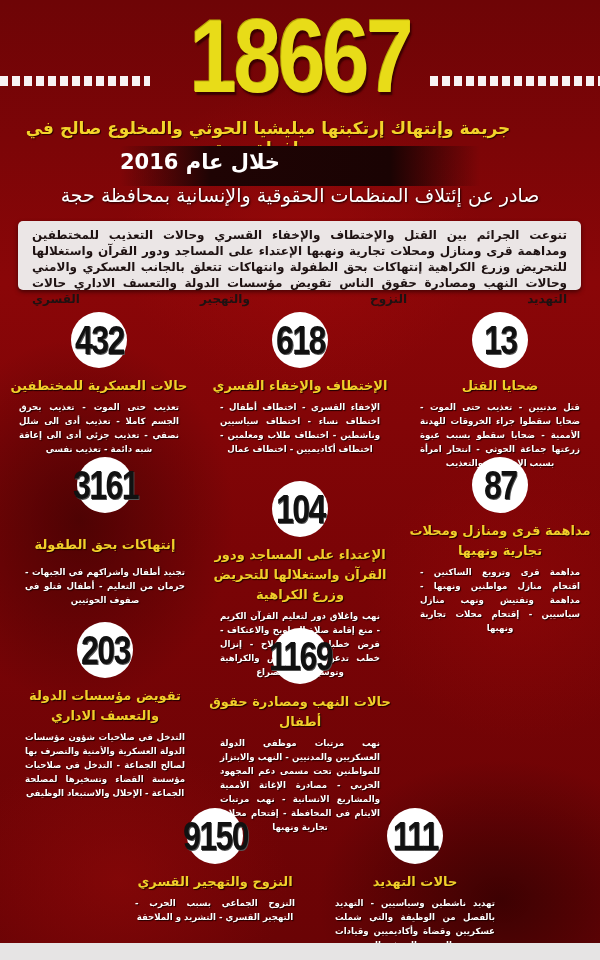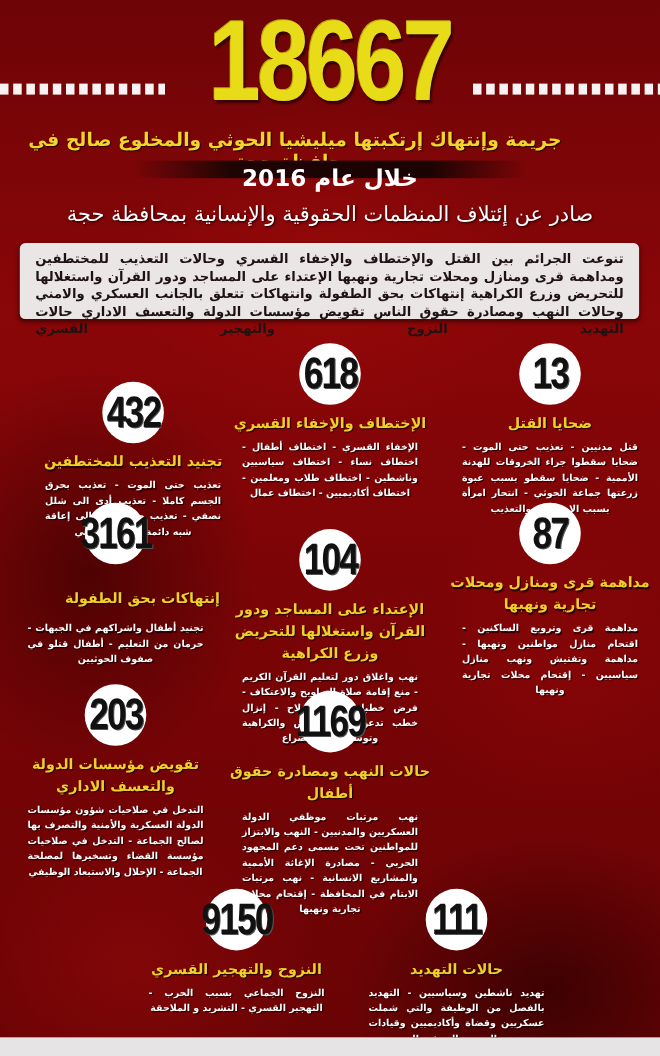--- a/index.html
+++ b/index.html
@@ -40,23 +40,23 @@
     text-shadow: 2px 3px 2px #3a0000, -1px -1px 0 #b8a808;
     line-height: 1.2;
   }
   .subtitle-yellow {
     position: absolute; top: 118px; left: 0; width: 536px;
     text-align: center; direction: rtl;
     color: #f3d42a; font-weight: bold; font-size: 17px;
     text-shadow: 1px 1px 1px #2a0000;
   }
   .year-banner {
-    position: absolute; top: 146px; left: 120px; width: 360px; height: 16px;
+    position: absolute; top: 146px; left: 120px; width: 360px; height: 40px;
     background: linear-gradient(90deg, rgba(40,0,0,0) 0%, #1f0404 25%, #1a0303 75%, rgba(40,0,0,0) 100%);
-    text-align: center; direction: rtl;
+    text-align: left; direction: rtl;
     color: #ffffff; font-weight: bold; font-size: 21px; line-height: 32px;
   }
   .issuer {
     position: absolute; top: 184px; left: 0; width: 600px;
     text-align: center; direction: rtl;
     color: #ffffff; font-size: 19px;
     text-shadow: 1px 1px 2px #200000;
   }
   .intro-box {
     position: absolute; top: 221px; left: 18px; width: 563px; height: 69px;
@@ -118,25 +118,25 @@
     <div class="stat-title">ضحايا القتل</div>
     <div class="stat-desc">قتل مدنيين - تعذيب حتى الموت - ضحايا سقطوا جراء الخروقات للهدنة الأممية - ضحايا سقطو بسبب عبوة زرعتها جماعة الحوثي - انتحار امرأة بسبب الإختطاف والتعذيب</div>
   </div>
   <div class="stat" style="left:205px; top:312px;">
     <div class="circle">
         <span>618</span>
       </div>
     <div class="stat-title">الإختطاف والإخفاء القسري</div>
     <div class="stat-desc">الإخفاء القسري - اختطاف أطفال - اختطاف نساء - اختطاف سياسيين وناشطين - اختطاف طلاب ومعلمين - اختطاف أكاديميين - اختطاف عمال</div>
   </div>
-  <div class="stat" style="left:26px; top:312px;margin-top:35px;">
+  <div class="stat" style="left:4px; top:312px;">
     <div class="circle">
         <span>432</span>
       </div>
-    <div class="stat-title">تجنيد التعذيب للمختطفين</div>
+    <div class="stat-title">حالات العسكرية للمختطفين</div>
     <div class="stat-desc">تعذيب حتى الموت - تعذيب بحرق الجسم كاملا - تعذيب أدى الى شلل نصفي - تعذيب جزئي أدى الى إعاقة شبه دائمة - تعذيب نفسي</div>
   </div>
 
   <div class="stat" style="left:405px; top:457px;">
     <div class="circle">
         <span>87</span>
       </div>
     <div class="stat-title">مداهمة قرى ومنازل ومحلات تجارية ونهبها</div>
     <div class="stat-desc">مداهمة قرى وترويع الساكنين - اقتحام منازل مواطنين ونهبها - مداهمة وتفتيش ونهب منازل سياسيين - إقتحام محلات تجارية ونهبها</div>
   </div>
@@ -144,21 +144,21 @@
     <div class="circle">
         <span>104</span>
       </div>
     <div class="stat-title">الإعتداء على المساجد ودور القرآن واستغلالها للتحريض وزرع الكراهية</div>
     <div class="stat-desc">نهب واغلاق دور لتعليم القرآن الكريم - منع إقامة صلاة التراويح والاعتكاف - فرض خطباء بقوة السلاح - إنزال خطب تدعو الى التحرض والكراهية وتوسيع دائرة الصراع</div>
   </div>
   <div class="stat" style="left:10px; top:457px;">
     <div class="circle">
         <span>3161</span>
       </div>
-    <div class="stat-title" style="margin-top:22px;text-align:right;">إنتهاكات بحق الطفولة</div>
+    <div class="stat-title" style="margin-top:22px;">إنتهاكات بحق الطفولة</div>
     <div class="stat-desc" style="margin-top:10px;">تجنيد أطفال واشراكهم في الجبهات - حرمان من التعليم - أطفال قتلو في صفوف الحوثيين</div>
   </div>
 
   <div class="stat" style="left:205px; top:628px;">
     <div class="circle">
         <span>1169</span>
       </div>
     <div class="stat-title">حالات النهب ومصادرة حقوق أطفال</div>
     <div class="stat-desc">نهب مرتبات موظفي الدولة العسكريين والمدنيين - النهب والابتزاز للمواطنين تحت مسمى دعم المجهود الحربي - مصادرة الإغاثة الأممية والمشاريع الانسانية - نهب مرتبات الايتام في المحافظة - إقتحام محلات تجارية ونهبها</div>
   </div>

